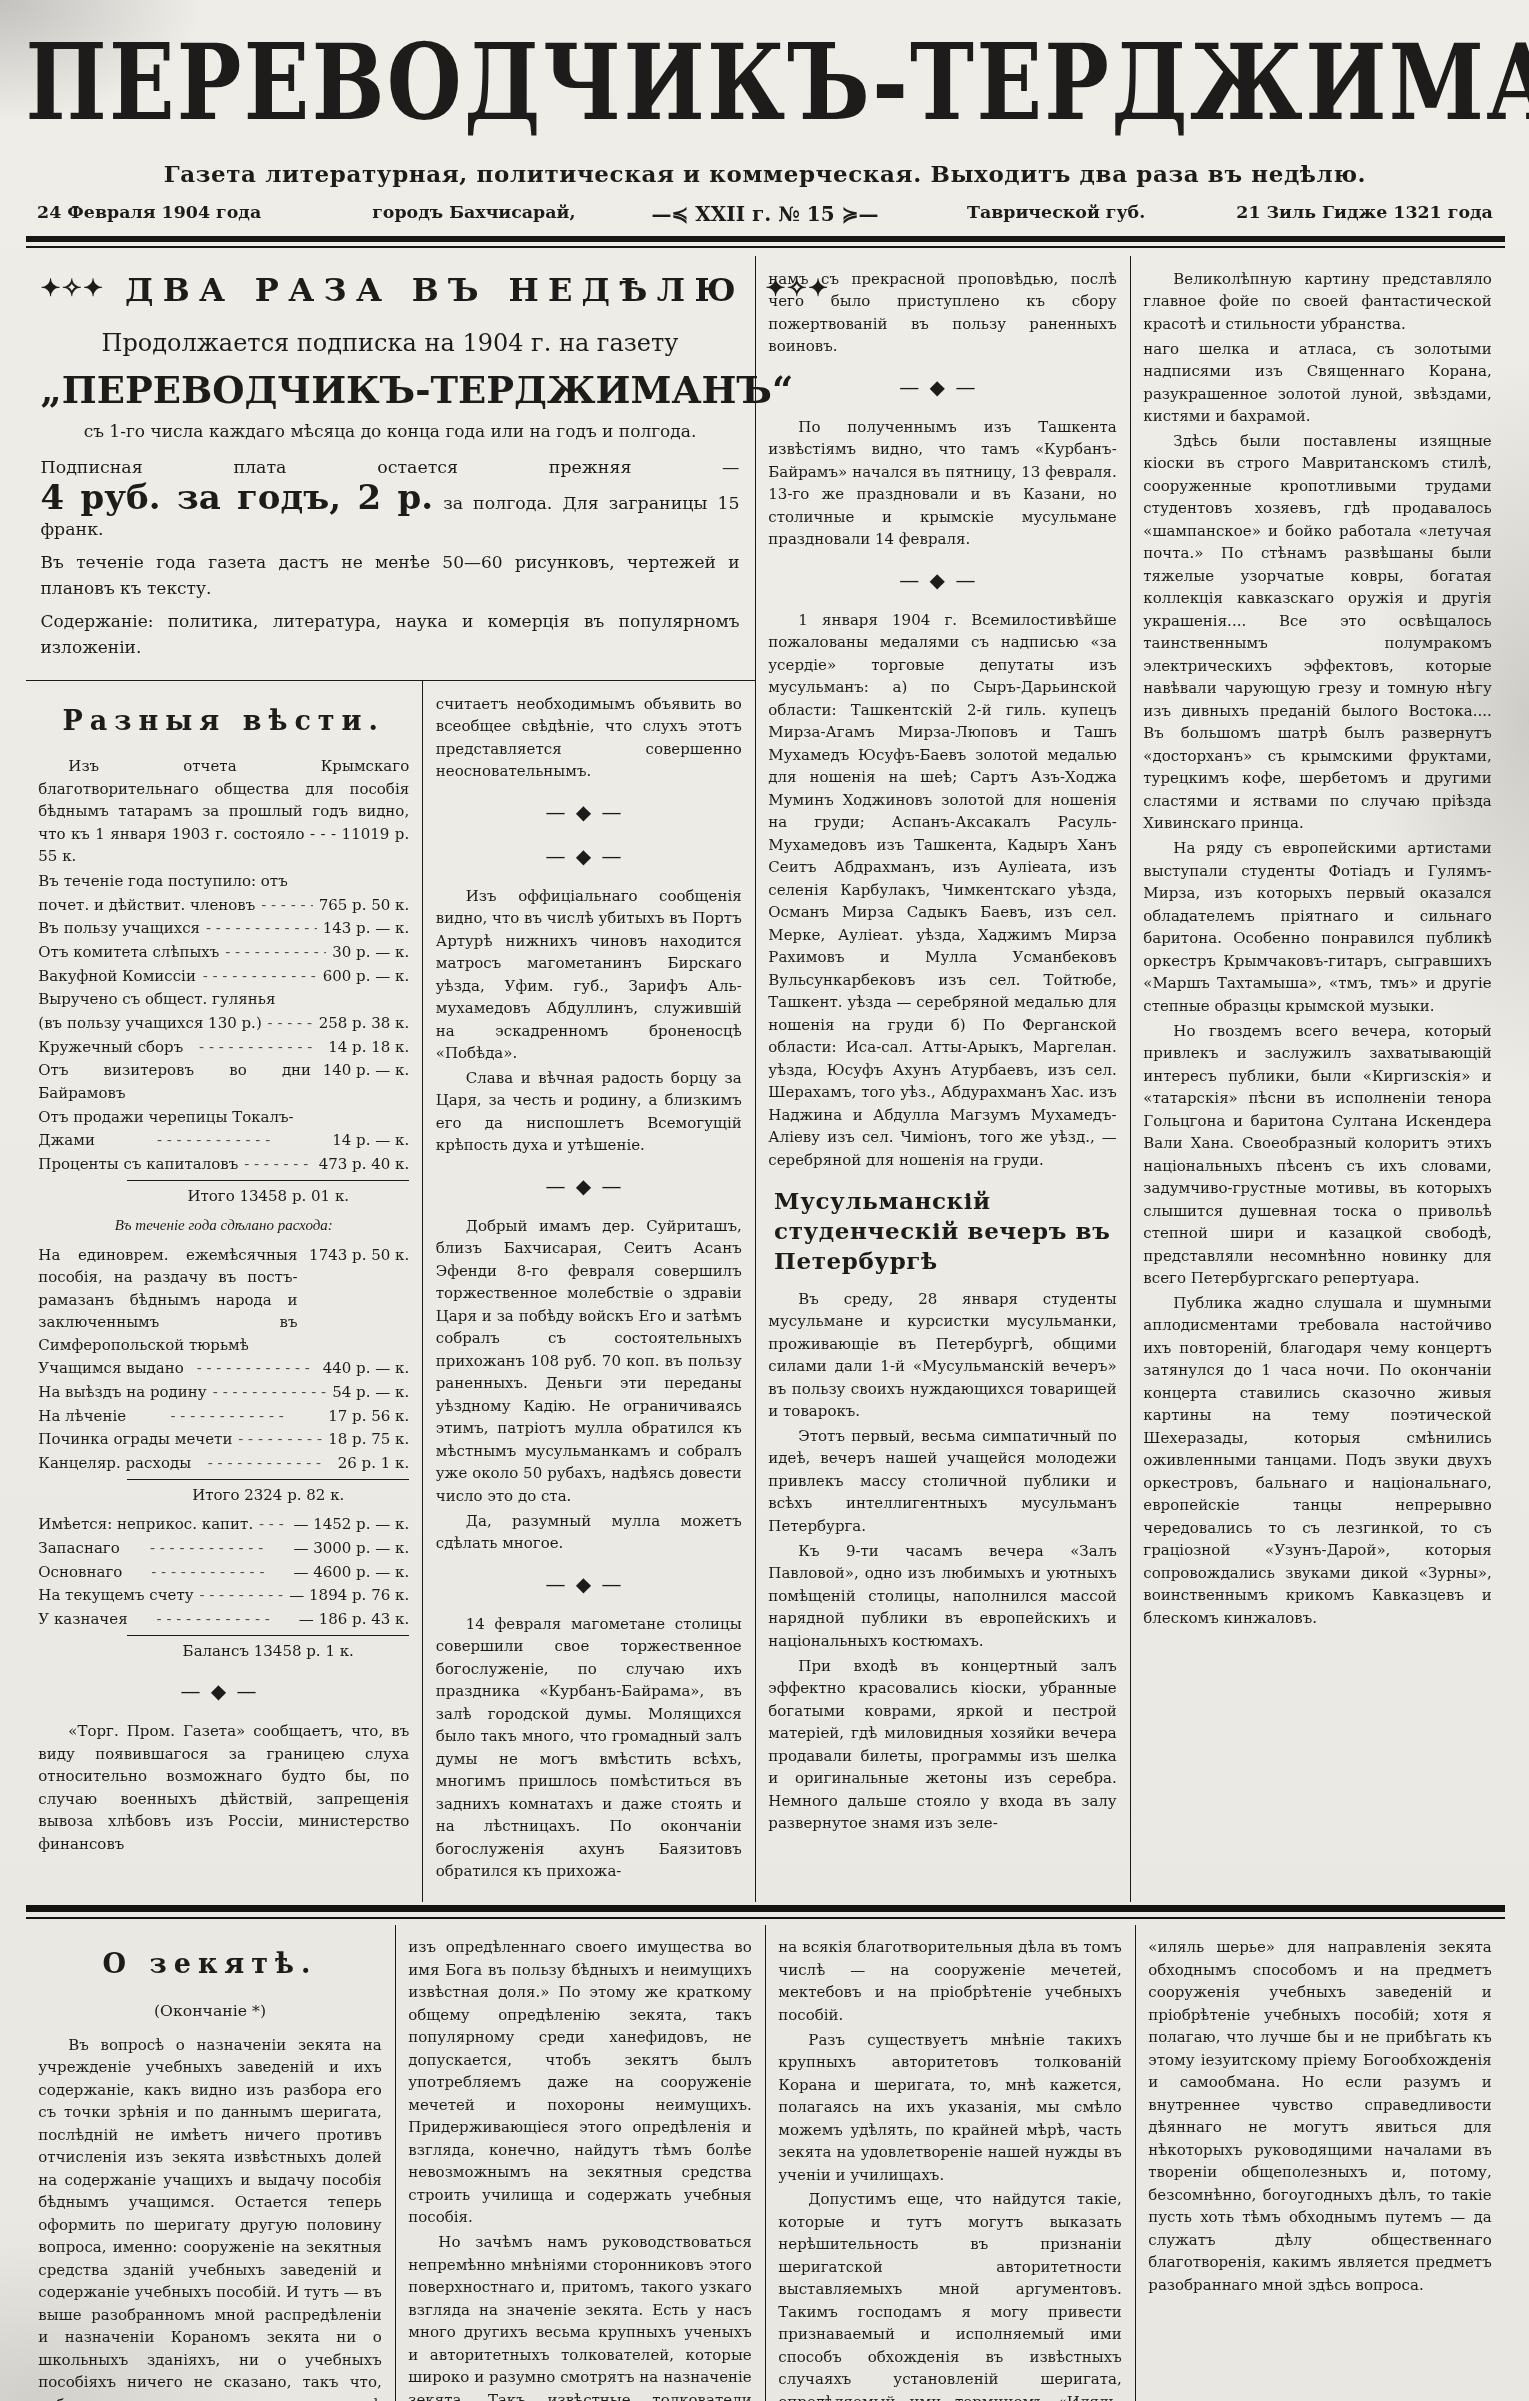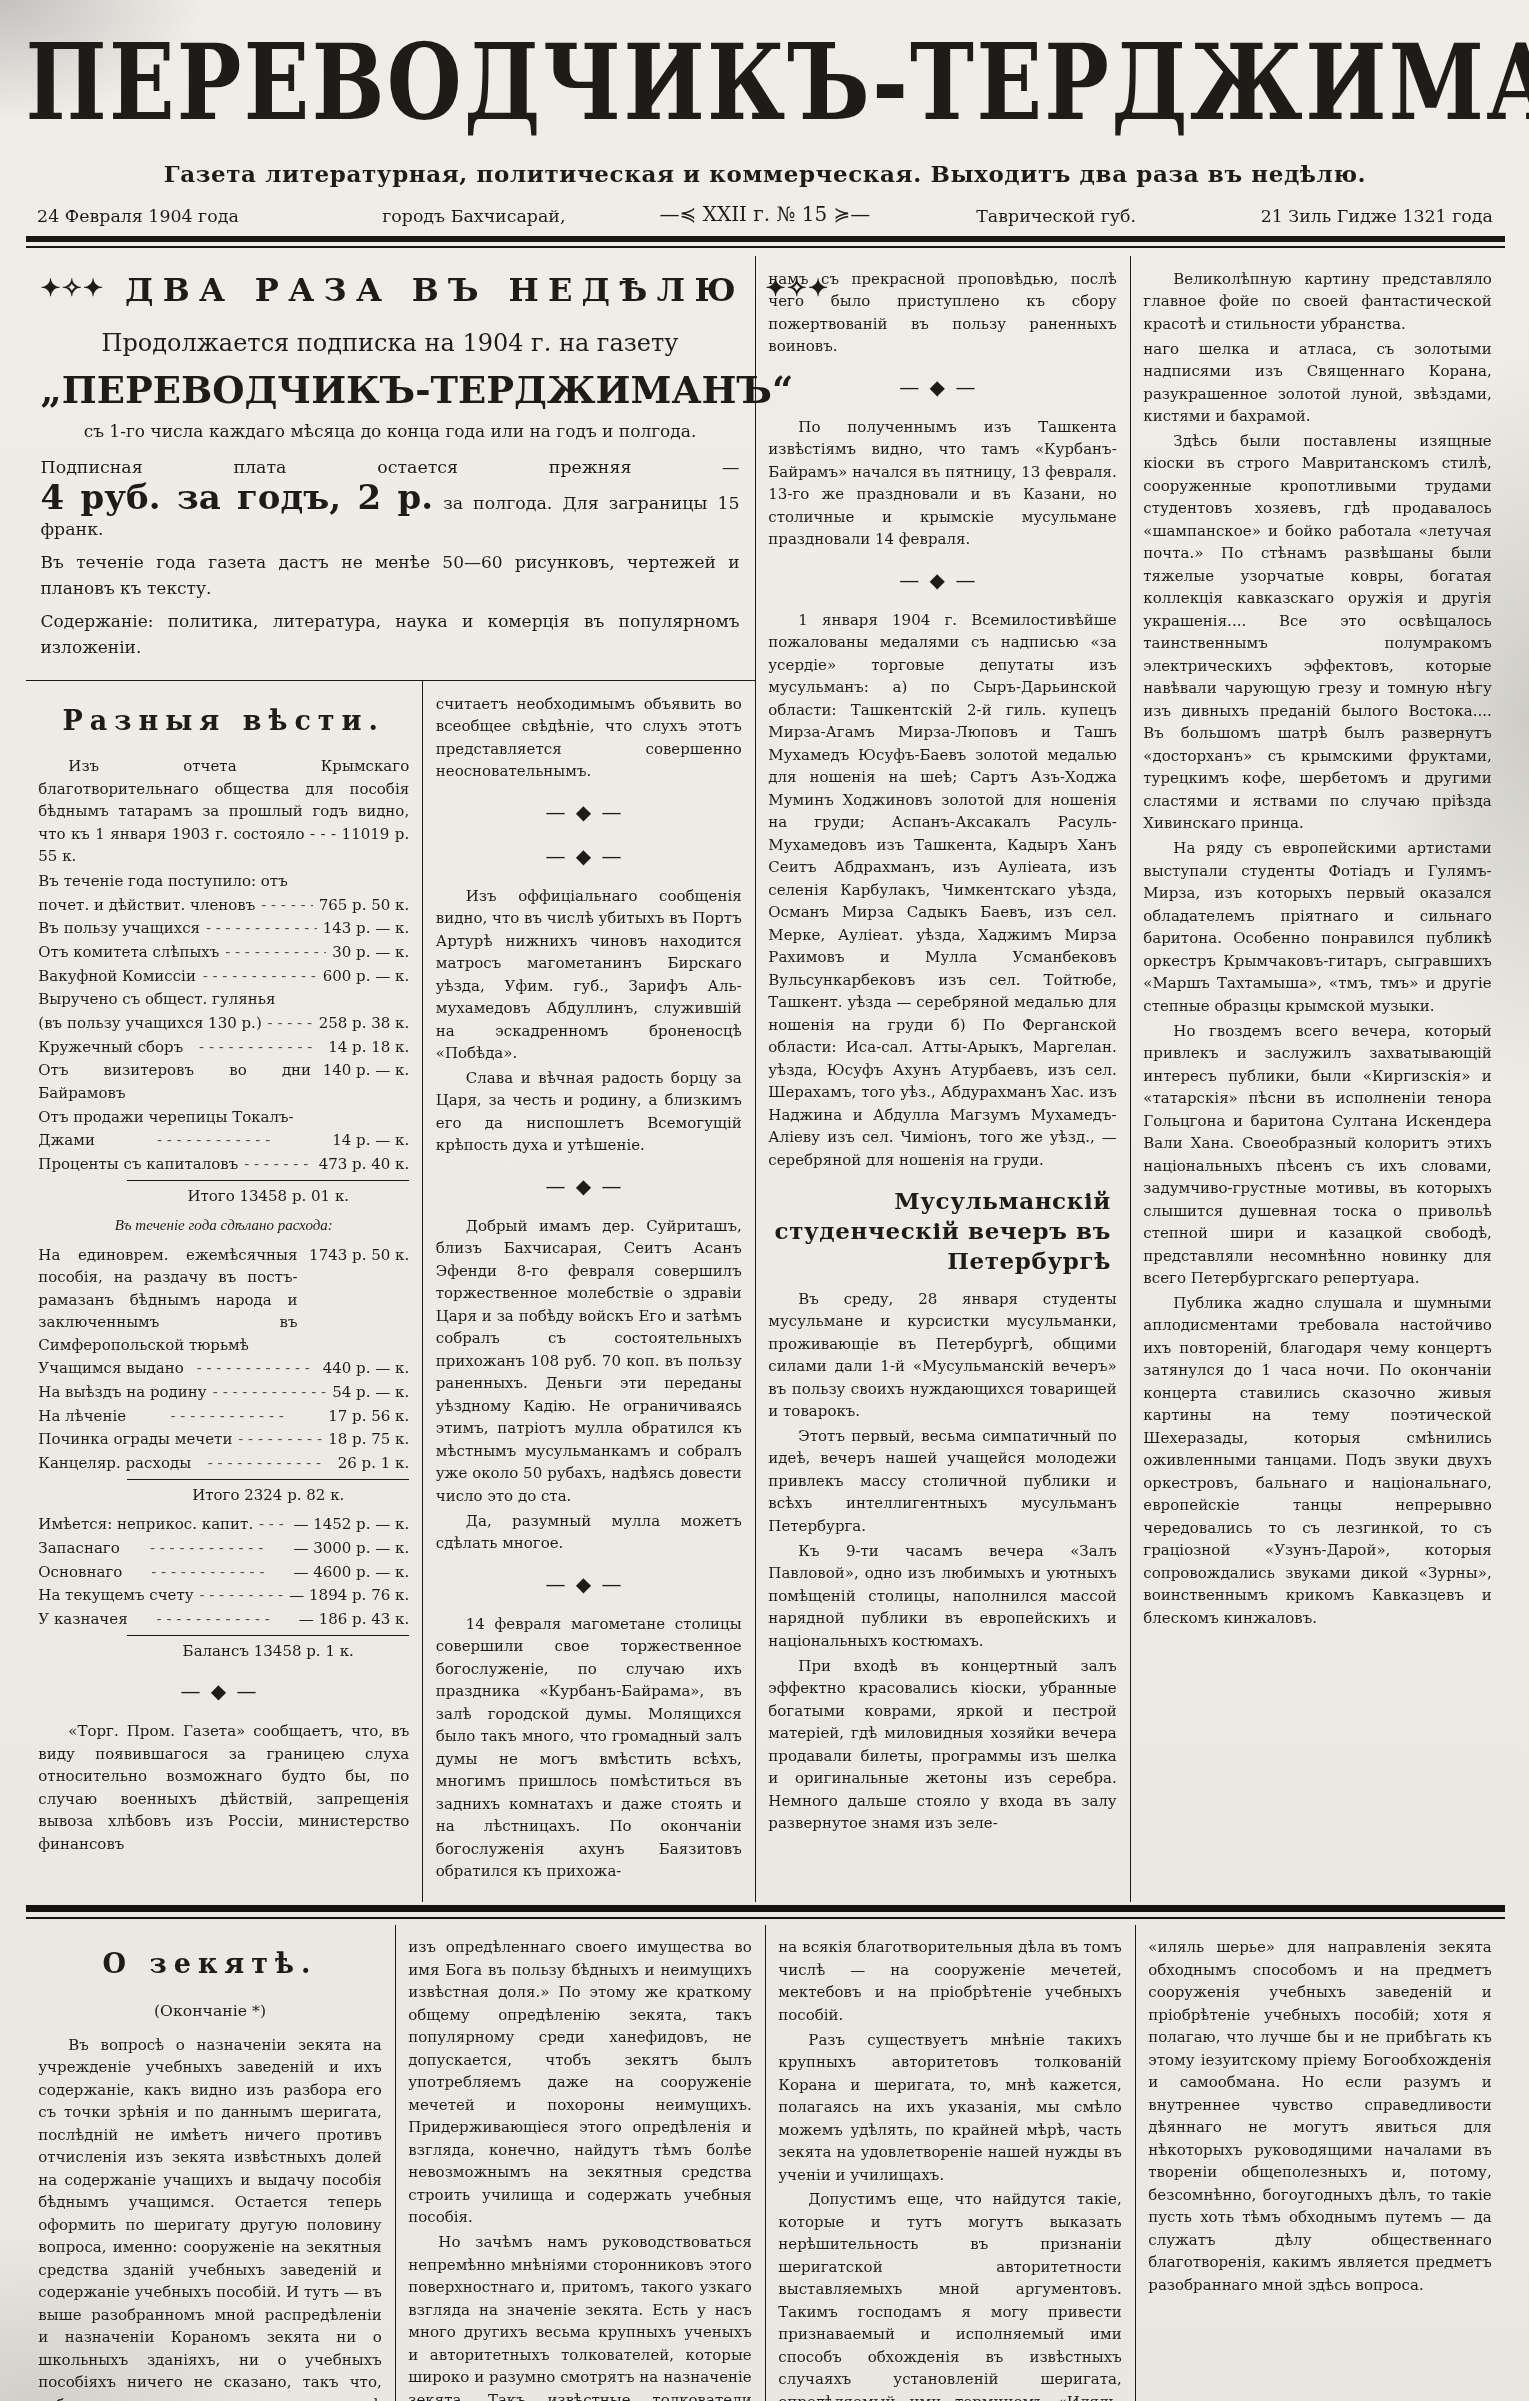--- a/index.html
+++ b/index.html
@@ -11,21 +11,21 @@
       radial-gradient(ellipse 290px 174px at 0% 0%, rgba(40,40,40,.22), transparent 70%),
       radial-gradient(ellipse 348px 232px at 2% 100%, rgba(70,70,68,.15), transparent 70%),
       linear-gradient(180deg,#efede8 0%, #ecebe5 40%, #e9e7e1 100%);
     color:#1d1c1a;
     font-family:"DejaVu Serif", serif;
     padding:17.4px 25.5px 0 25.5px;
   }
   .masthead{ text-align:center; font-weight:bold; font-size:86px; line-height:1.25;
     letter-spacing:2.3px; transform:scaleY(1.22); transform-origin:center top; white-space:nowrap;}
   .subtitle{ text-align:center; font-weight:bold; font-size:23px; margin-top:35px; letter-spacing:0.6px;}
-  .dateline{ display:flex; align-items:flex-end; font-weight:normal; font-size:17.4px; padding:15px 11.6px 10.4px 11.6px;}
+  .dateline{ display:flex; align-items:flex-start; font-weight:bold; font-size:17.4px; padding:15px 11.6px 10.4px 11.6px;}
   .dateline .dl{flex:1;}
   .dl-c{text-align:center;}
   .dl-r{text-align:right;}
   .dl-m{text-align:center; font-size:20px;}
   .head-rule{border-top:6.4px solid #181715;border-bottom:2.3px solid #181715;height:4px;margin:0 0 8px 0;}
   .upper{display:flex; align-items:stretch;}
   .left-half{width:729px; border-right:1.7px solid #1b1a18; display:flex; flex-direction:column;}
   .right-half{flex:1; display:flex; align-items:stretch;}
   .sub-box{border-bottom:1.7px solid #1b1a18; padding:15px 15px 20px 15px;}
   .sub-head{font-size:32px; font-weight:bold; text-align:center; letter-spacing:9.3px; white-space:nowrap;}
@@ -44,21 +44,21 @@
   .cont{text-indent:0;}
   .line{margin:0;}
   .row{display:flex; gap:5.8px; margin:1.2px 0;}
   .row .lbl{}
   .row .fill{flex:1; overflow:hidden; white-space:nowrap; text-align:center; opacity:.75;}
   .row .val{white-space:nowrap;}
   .total{margin:4.6px 0 7px 24%; border-top:1.7px solid #1b1a18; text-align:center; padding-top:3.5px;}
   .ital{font-style:italic; text-align:center; margin:7px 0;font-family:Liberation Serif, serif;}
   .sep{text-align:center; margin:14px 0; font-size:20px; letter-spacing:10.4px;}
   .h1{font-size:27px; font-weight:bold; text-align:center; letter-spacing:7px; margin:8px 0 14px 0; text-indent:0;}
-  .h2{font-size:23px; font-weight:bold; text-align:right; line-height:1.3; margin:15px 5.8px 11.6px 5.8px; text-indent:0; letter-spacing:0.6px;}
+  .h2{font-size:23px; font-weight:bold; text-align:left; line-height:1.3; margin:15px 5.8px 11.6px 5.8px; text-indent:0; letter-spacing:0.6px;}
   .subh{font-size:15.7px; text-align:center; margin:0 0 11.6px 0;}
   .section-rule{border-top:7.5px solid #141312; border-bottom:2.9px solid #141312; height:5.2px; margin:2.3px 0 5.8px 0;}
   .lower{display:flex; align-items:stretch; min-height:742px;}
 </style>
 </head>
 <body>
 
 <div class="page">
 
   <div class="masthead">ПЕРЕВОДЧИКЪ-ТЕРДЖИМАНЪ</div>

